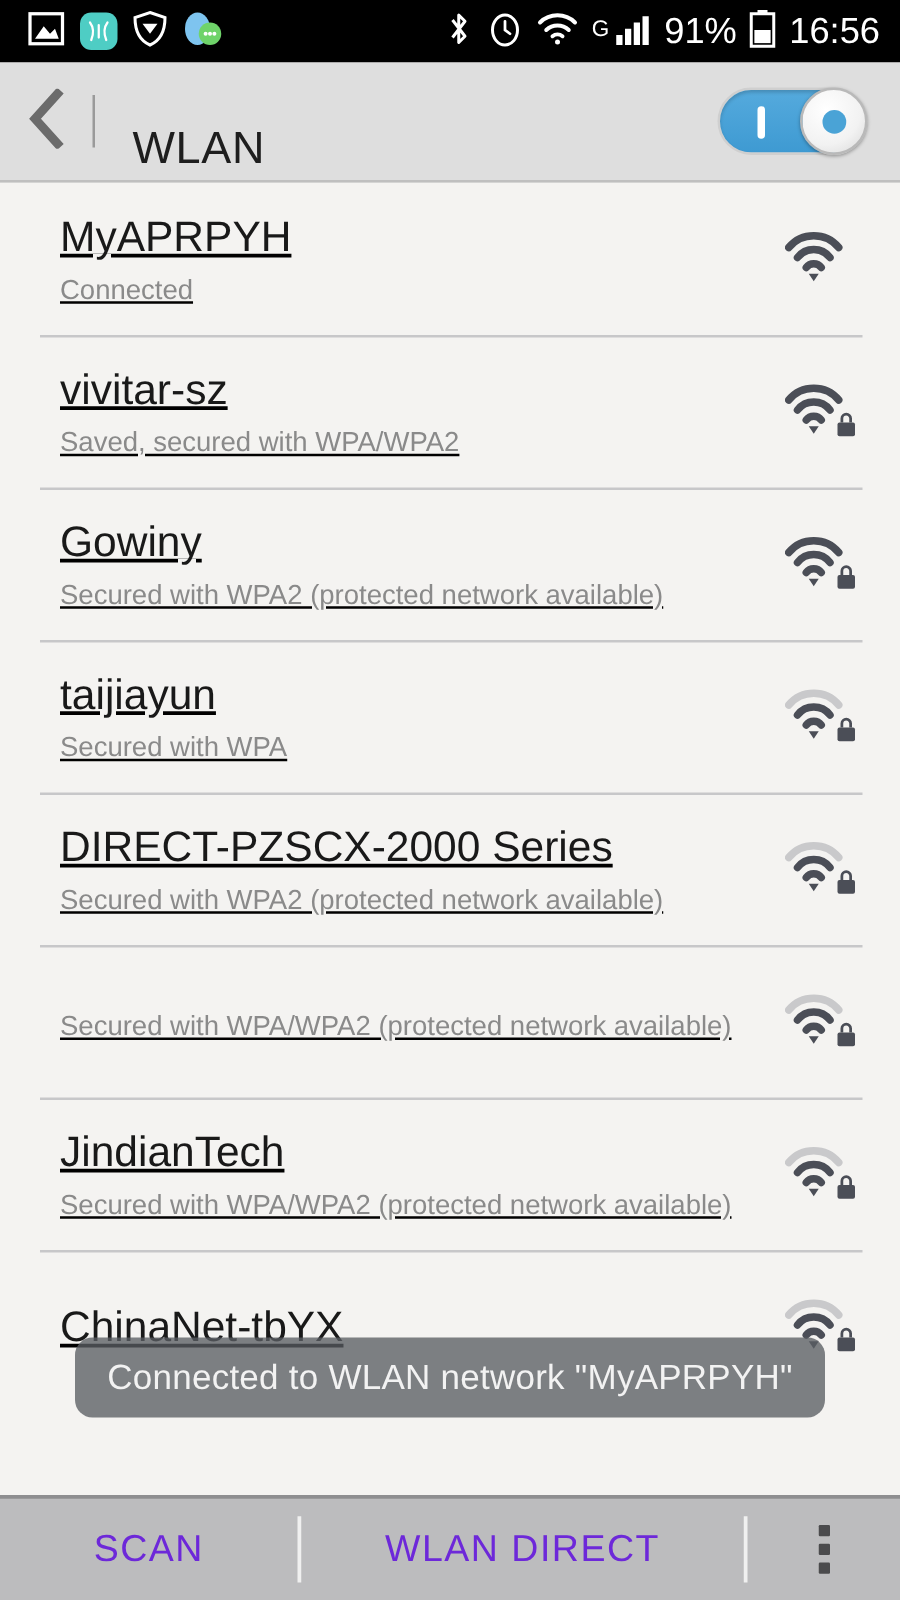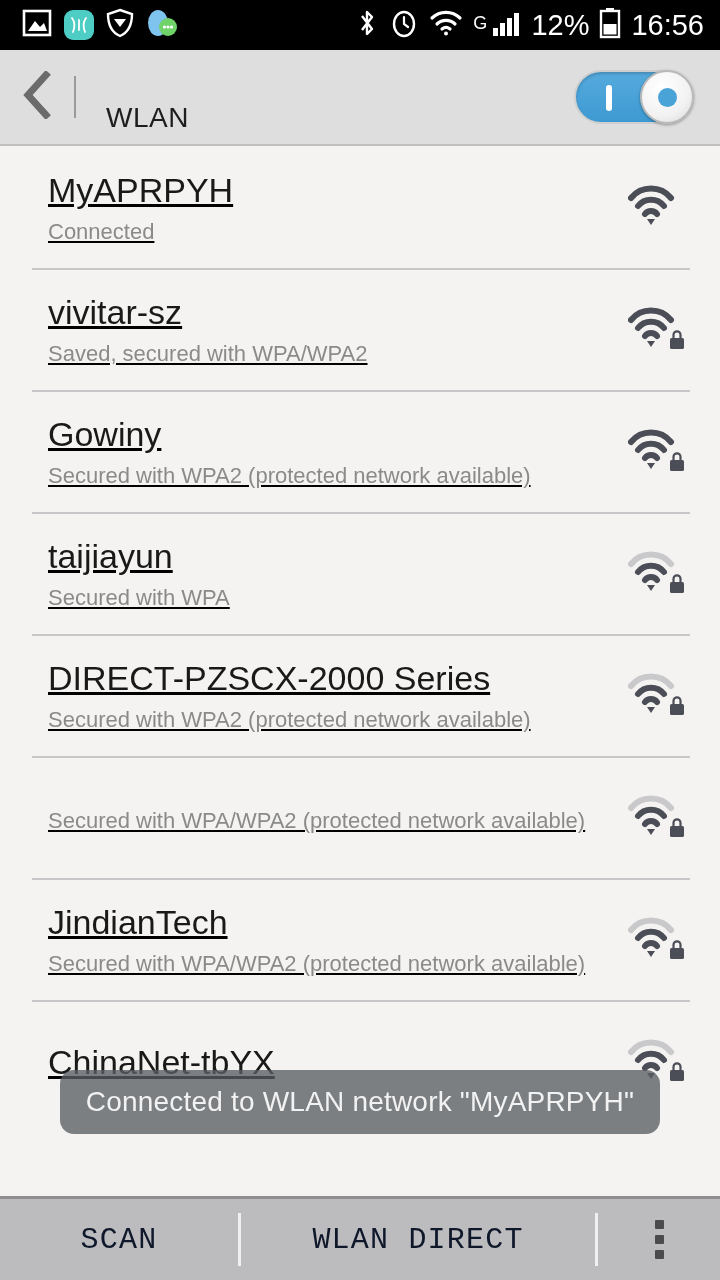--- a/index.html
+++ b/index.html
@@ -31,21 +31,21 @@
   #header {
     position: absolute; top: 50px; left: 0;
     width: 720px; height: 96px;
     background: #dedede;
     border-bottom: 2px solid #bfbfbf;
     display: flex; align-items: center;
   }
   #back-btn { width: 74px; display: flex; align-items: center; justify-content: center; height: 100%; }
   #header-divider { width: 2px; height: 42px; background: #9a9a9a; }
   #header-title {
-    font-size: 28px; color: #1e1e1e; margin-left: 30px; letter-spacing: 0.5px;
+    font-size: 36px; color: #1e1e1e; margin-left: 30px; letter-spacing: 0.5px;
     font-family: "Liberation Sans", sans-serif;
     margin-top: 41px;
   }
   
   #wifi-toggle {
     margin-left: auto; margin-right: 26px;
     width: 120px; height: 54px; border-radius: 28px;
     background: linear-gradient(#55aadd, #3e9ad2);
     border: 2px solid #cfcfcf;
     position: relative;
@@ -109,22 +109,22 @@
   
   #bottom-bar {
     position: absolute; bottom: 0; left: 0;
     width: 720px; height: 84px;
     background: #bcbcbe;
     border-top: 3px solid #8e8e90;
     display: flex; align-items: stretch;
   }
   .bb-btn {
     display: flex; align-items: center; justify-content: center;
-    font-size: 30px; color: #0f172a; letter-spacing: 1.2px;
-    font-family: Liberation Mono, monospace;
+    font-size: 30px; color: #6d28d9; letter-spacing: 1.2px;
+    font-family: Liberation Sans, sans-serif;
   }
   #btn-scan { width: 238px; }
   #btn-wlan-direct { flex: 1; border-radius: 19px; }
   #btn-overflow { width: 122px; display: flex; align-items: center; justify-content: center; }
   .bb-sep { width: 3px; background: #f0f0f0; margin: 14px 0; }
   .dot3 { display: flex; flex-direction: column; gap: 6px; align-items: center; }
   .dot3 span { width: 9px; height: 9px; background: #4b4b4d; border-radius: 1px; display: block; }
 </style>
 </head>
 <body>
@@ -182,21 +182,21 @@
       </span>
       <span class="sb-text" style="font-size:18px; align-self:flex-start; margin-top:6px; margin-right:-6px;">G</span>
       <span class="sb-icon">
         <svg width="30" height="30" viewBox="0 0 30 30">
           <rect x="2" y="20" width="5" height="8" fill="#fff"></rect>
           <rect x="9" y="15" width="5" height="13" fill="#fff"></rect>
           <rect x="16" y="10" width="5" height="18" fill="#fff"></rect>
           <rect x="23" y="5" width="5" height="23" fill="#fff"></rect>
         </svg>
       </span>
-      <span class="sb-text">12%</span>
+      <span class="sb-text">91%</span>
       <span class="sb-icon">
         <svg width="22" height="32" viewBox="0 0 22 32">
           <rect x="7" y="1" width="8" height="3" fill="#fff"></rect>
           <rect x="2" y="4" width="18" height="26" fill="none" stroke="#fff" stroke-width="2.4"></rect>
           <rect x="4.5" y="17" width="13" height="10.5" fill="#fff"></rect>
         </svg>
       </span>
       <span class="sb-text">16:56</span>
     </div>
   </div>

